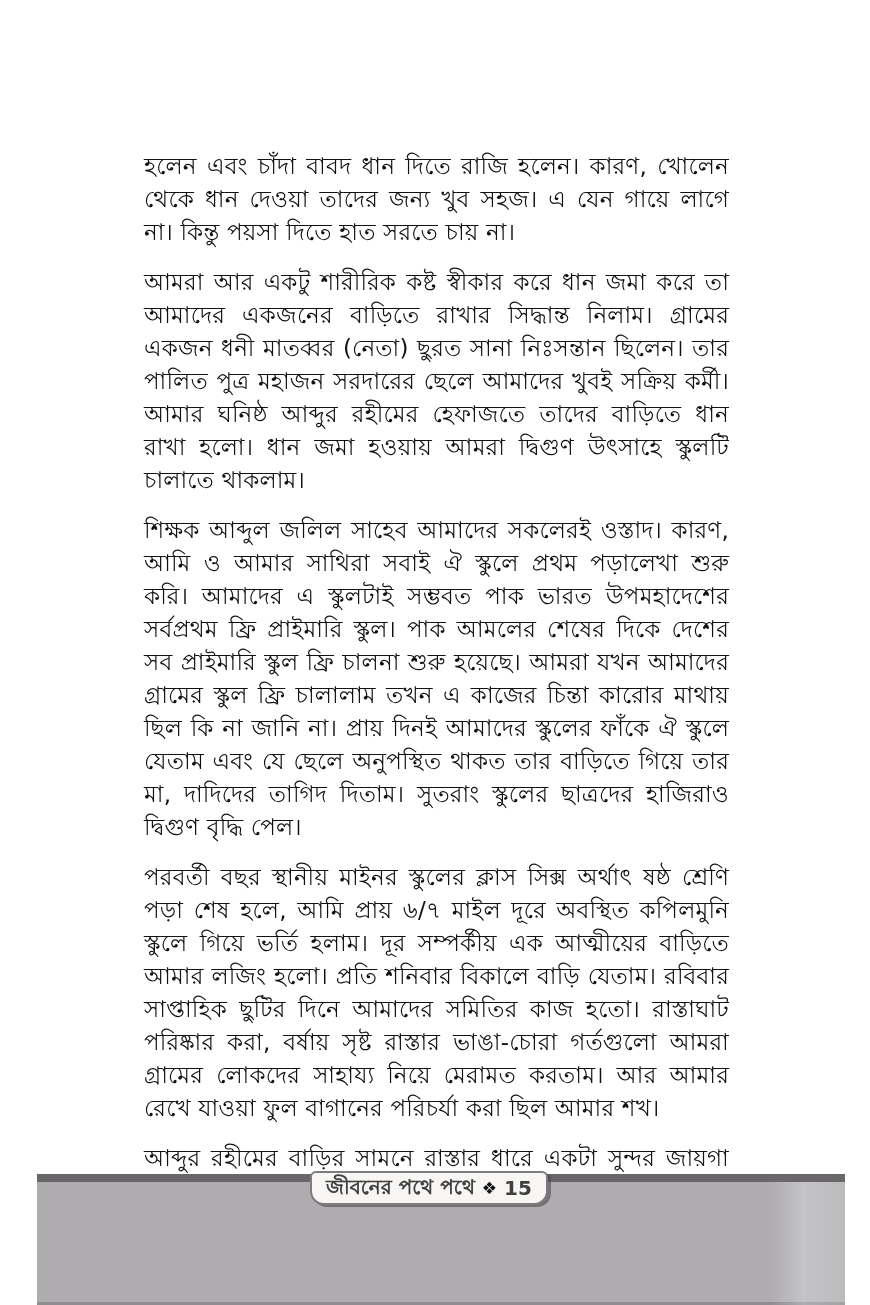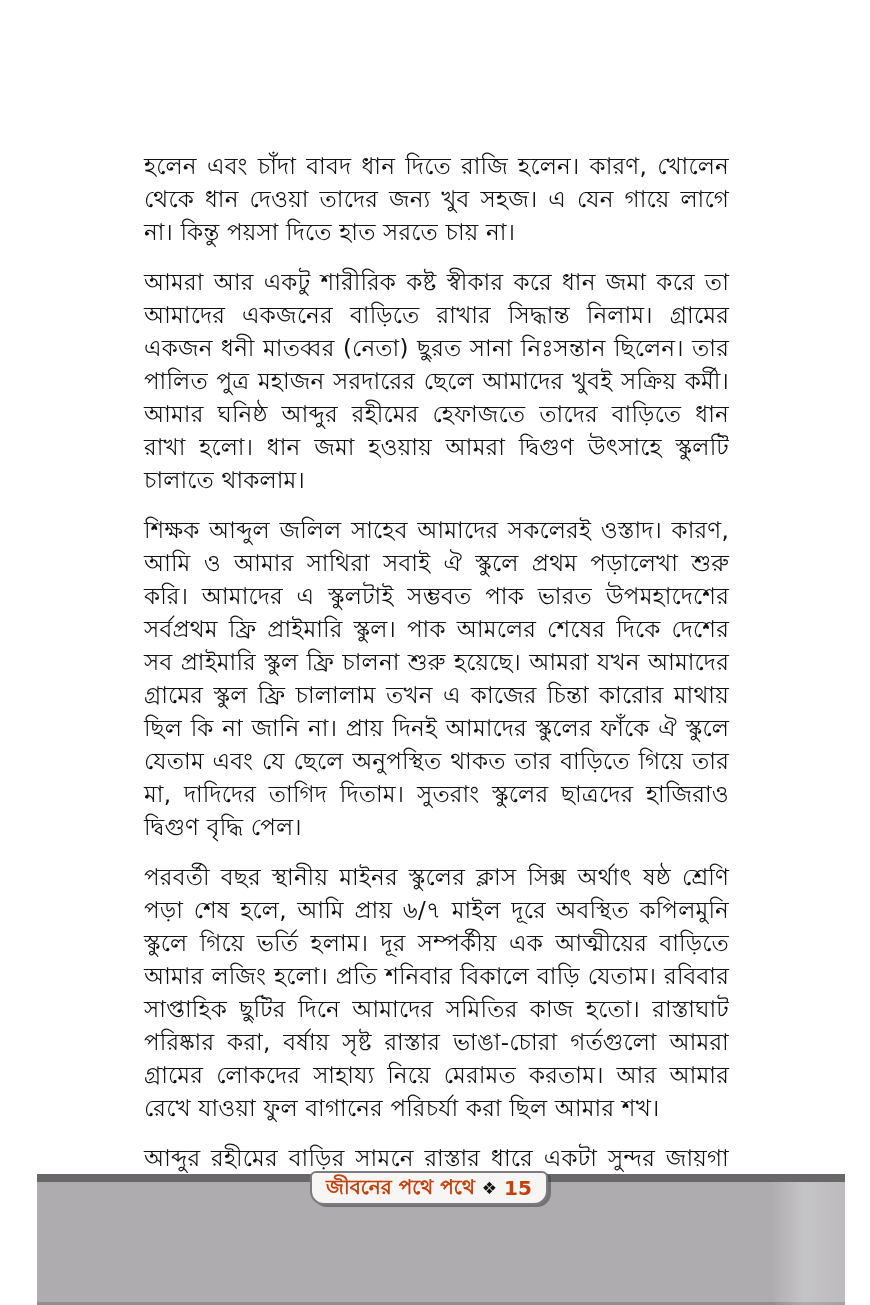--- a/index.html
+++ b/index.html
@@ -79,21 +79,21 @@
     display: flex;
     align-items: center;
     justify-content: center;
     gap: 7px;
     z-index: 2;
   }
   .footer-tab .title,
   .footer-tab .page-num {
     font-size: 20px;
     font-weight: bold;
-    color: #c2410c;
+    color: #404040;
     white-space: nowrap;
   }
   .footer-tab .diamond {
     font-size: 17px;
     color: #121212;
     line-height: 1;
   }
 </style>
 </head>
 <body>

